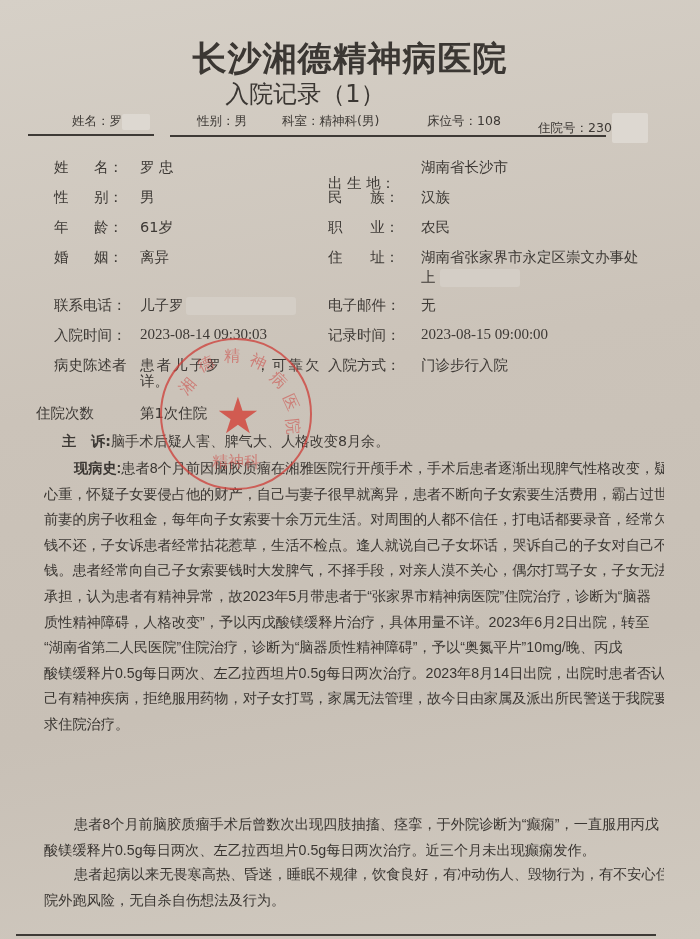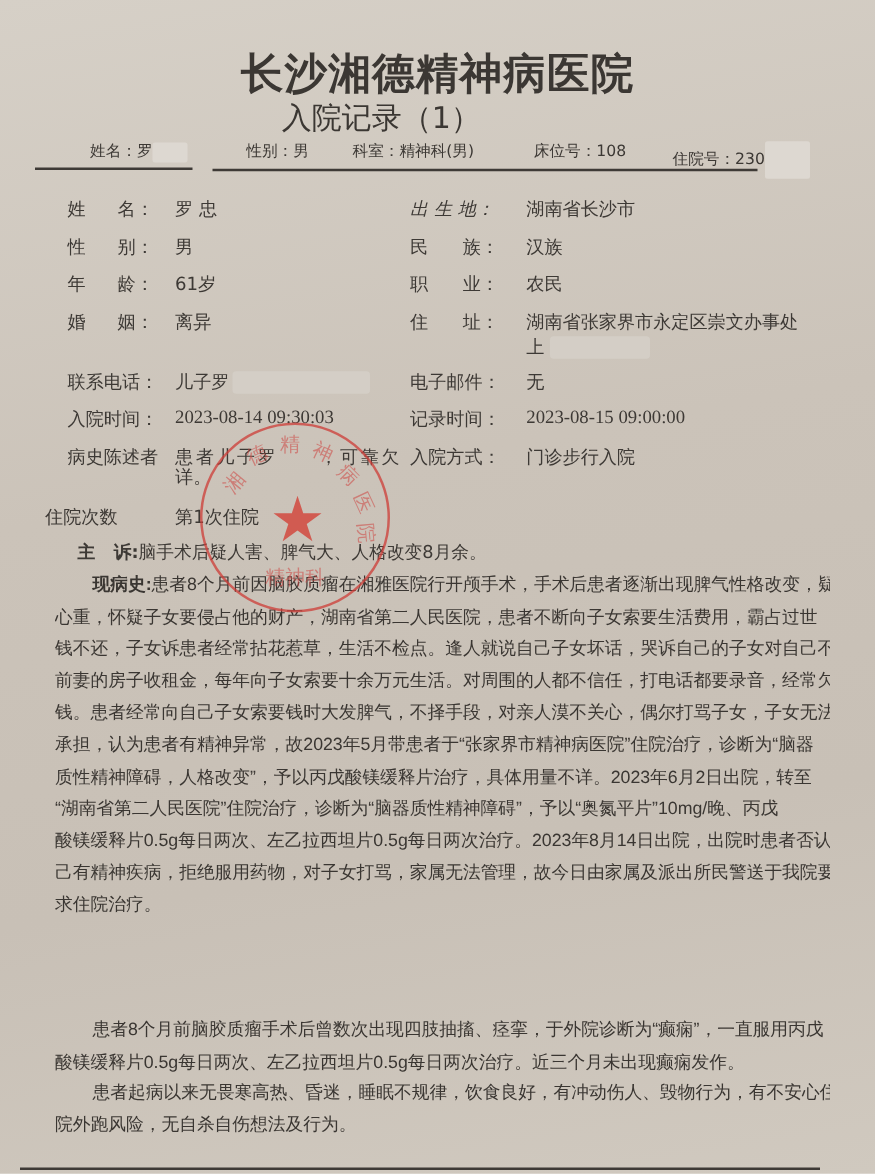--- a/index.html
+++ b/index.html
@@ -91,21 +91,21 @@
 <div class="val" style="left:140px; top:188px;">男</div>
 
 <div class="lbl" style="left:54px; top:218px;">年</div>
 <div class="lbl" style="left:94px; top:218px;">龄：</div>
 <div class="val" style="left:140px; top:218px;">61岁</div>
 
 <div class="lbl" style="left:54px; top:248px;">婚</div>
 <div class="lbl" style="left:94px; top:248px;">姻：</div>
 <div class="val" style="left:140px; top:248px;">离异</div>
 
-<div class="lbl" style="left:328px; top:158px; white-space:pre;font-style:italic;">出 生 地：</div>
+<div class="lbl" style="left:328px; top:174px; white-space:pre;">出 生 地：</div>
 <div class="val" style="left:421px; top:158px;">湖南省长沙市</div>
 
 <div class="lbl" style="left:328px; top:188px; white-space:pre;">民      族：</div>
 <div class="val" style="left:421px; top:188px;">汉族</div>
 
 <div class="lbl" style="left:328px; top:218px; white-space:pre;">职      业：</div>
 <div class="val" style="left:421px; top:218px;">农民</div>
 
 <div class="lbl" style="left:328px; top:248px; white-space:pre;">住      址：</div>
 <div class="val" style="left:421px; top:248px;">湖南省张家界市永定区崇文办事处</div>
@@ -129,23 +129,23 @@
 
 <div class="lbl" style="left:36px; top:404px;">住院次数</div>
 <div class="val" style="left:140px; top:404px;">第1次住院</div>
 
 <div class="val" style="left:62px; top:432px; font-size:14.2px;">
   <span class="bold" style="white-space:pre;">主   诉:</span><span>脑手术后疑人害、脾气大、人格改变8月余。</span>
 </div>
 
 <div class="para" style="top:456px;">
   <span class="line indent"><span class="bold">现病史:</span><span>患者8个月前因脑胶质瘤在湘雅医院行开颅手术，手术后患者逐渐出现脾气性格改变，疑</span></span>
-  <span class="line">心重，怀疑子女要侵占他的财产，湖南省第二人民医院，患者不断向子女索要生活费用，霸占过世</span>
+  <span class="line">心重，怀疑子女要侵占他的财产，自己与妻子很早就离异，患者不断向子女索要生活费用，霸占过世</span>
+  <span class="line">前妻的房子收租金，每年向子女索要十余万元生活。对周围的人都不信任，打电话都要录音，经常欠</span>
   <span class="line">钱不还，子女诉患者经常拈花惹草，生活不检点。逢人就说自己子女坏话，哭诉自己的子女对自己不</span>
-  <span class="line">前妻的房子收租金，每年向子女索要十余万元生活。对周围的人都不信任，打电话都要录音，经常欠</span>
   <span class="line">钱。患者经常向自己子女索要钱时大发脾气，不择手段，对亲人漠不关心，偶尔打骂子女，子女无法</span>
   <span class="line">承担，认为患者有精神异常，故2023年5月带患者于“张家界市精神病医院”住院治疗，诊断为“脑器</span>
   <span class="line">质性精神障碍，人格改变”，予以丙戊酸镁缓释片治疗，具体用量不详。2023年6月2日出院，转至</span>
   <span class="line">“湖南省第二人民医院”住院治疗，诊断为“脑器质性精神障碍”，予以“奥氮平片”10mg/晚、丙戊</span>
   <span class="line">酸镁缓释片0.5g每日两次、左乙拉西坦片0.5g每日两次治疗。2023年8月14日出院，出院时患者否认自</span>
   <span class="line">己有精神疾病，拒绝服用药物，对子女打骂，家属无法管理，故今日由家属及派出所民警送于我院要</span>
   <span class="line">求住院治疗。</span>
 </div>
 
 <div class="para" style="top:812px;">

